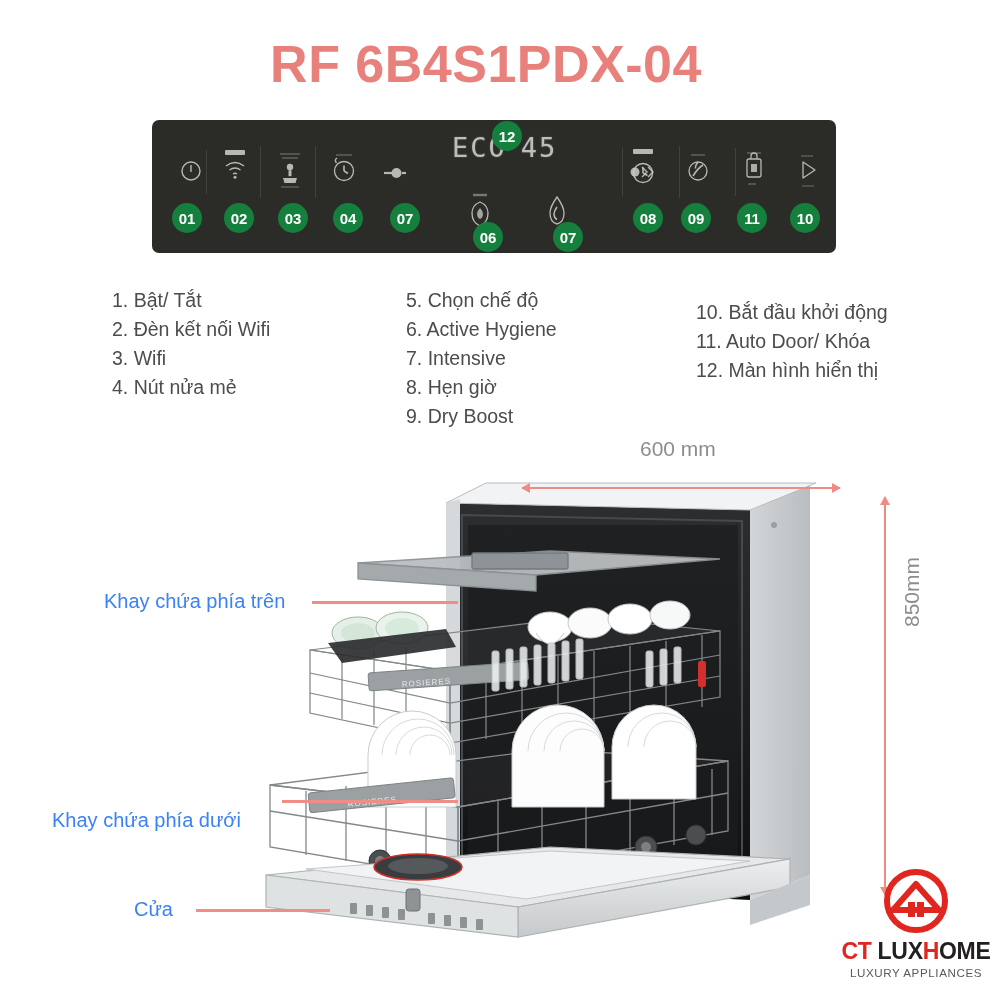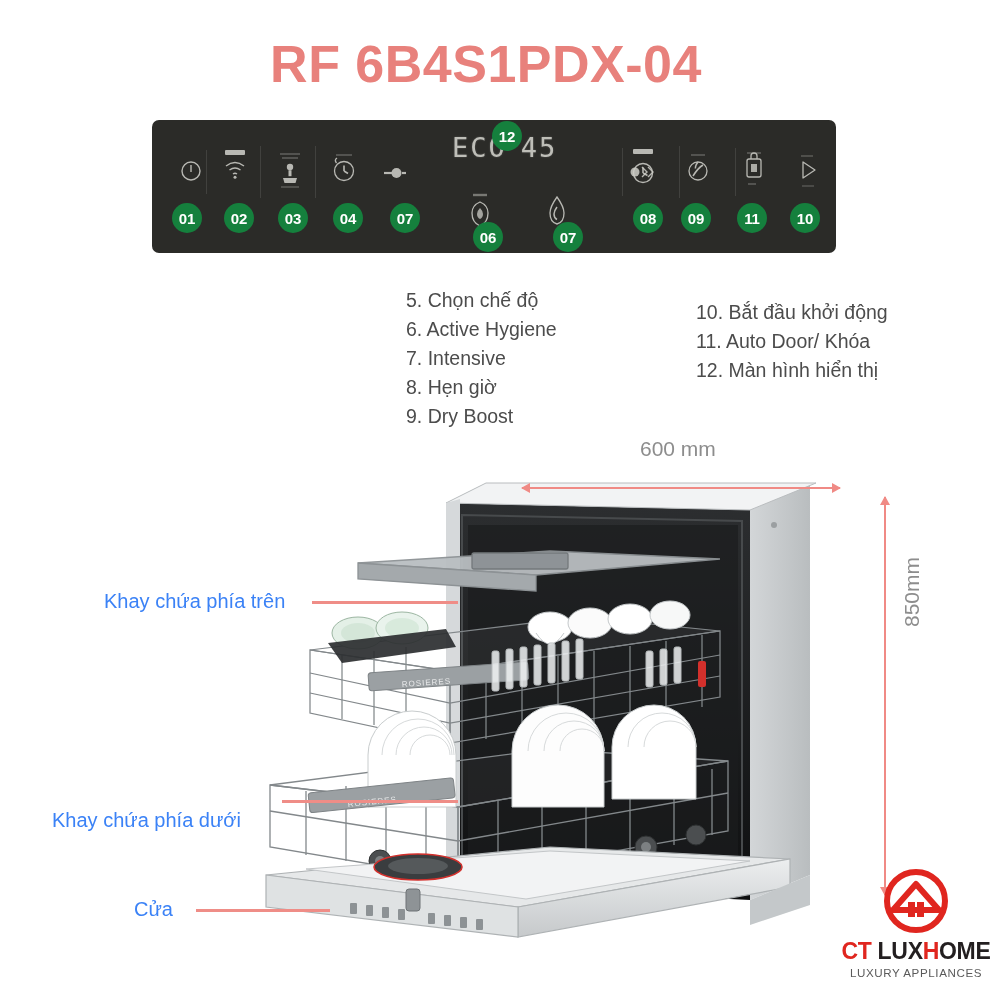--- a/index.html
+++ b/index.html
@@ -285,20 +285,26 @@
   <div class="badge" style="left:333px; top:203px;">04</div>
   <div class="badge" style="left:390px; top:203px;">07</div>
   <div class="badge" style="left:473px; top:222px;">06</div>
   <div class="badge" style="left:553px; top:222px;">07</div>
   <div class="badge" style="left:633px; top:203px;">08</div>
   <div class="badge" style="left:681px; top:203px;">09</div>
   <div class="badge" style="left:737px; top:203px;">11</div>
   <div class="badge" style="left:790px; top:203px;">10</div>
   <div class="badge" style="left:492px; top:121px;">12</div>
 
+  <div class="legend-col" id="legend-col-1">
+    <div class="legend-item">1. Bật/ Tắt</div>
+    <div class="legend-item">2. Đèn kết nối Wifi</div>
+    <div class="legend-item">3. Wifi</div>
+    <div class="legend-item">4. Nút nửa mẻ</div>
+  </div>
   <div class="legend-col" id="legend-col-2">
     <div class="legend-item">5. Chọn chế độ</div>
     <div class="legend-item">6. Active Hygiene</div>
     <div class="legend-item">7. Intensive</div>
     <div class="legend-item">8. Hẹn giờ</div>
     <div class="legend-item">9. Dry Boost</div>
   </div>
   <div class="legend-col" id="legend-col-3">
     <div class="legend-item">10. Bắt đầu khởi động</div>
     <div class="legend-item">11. Auto Door/ Khóa</div>

